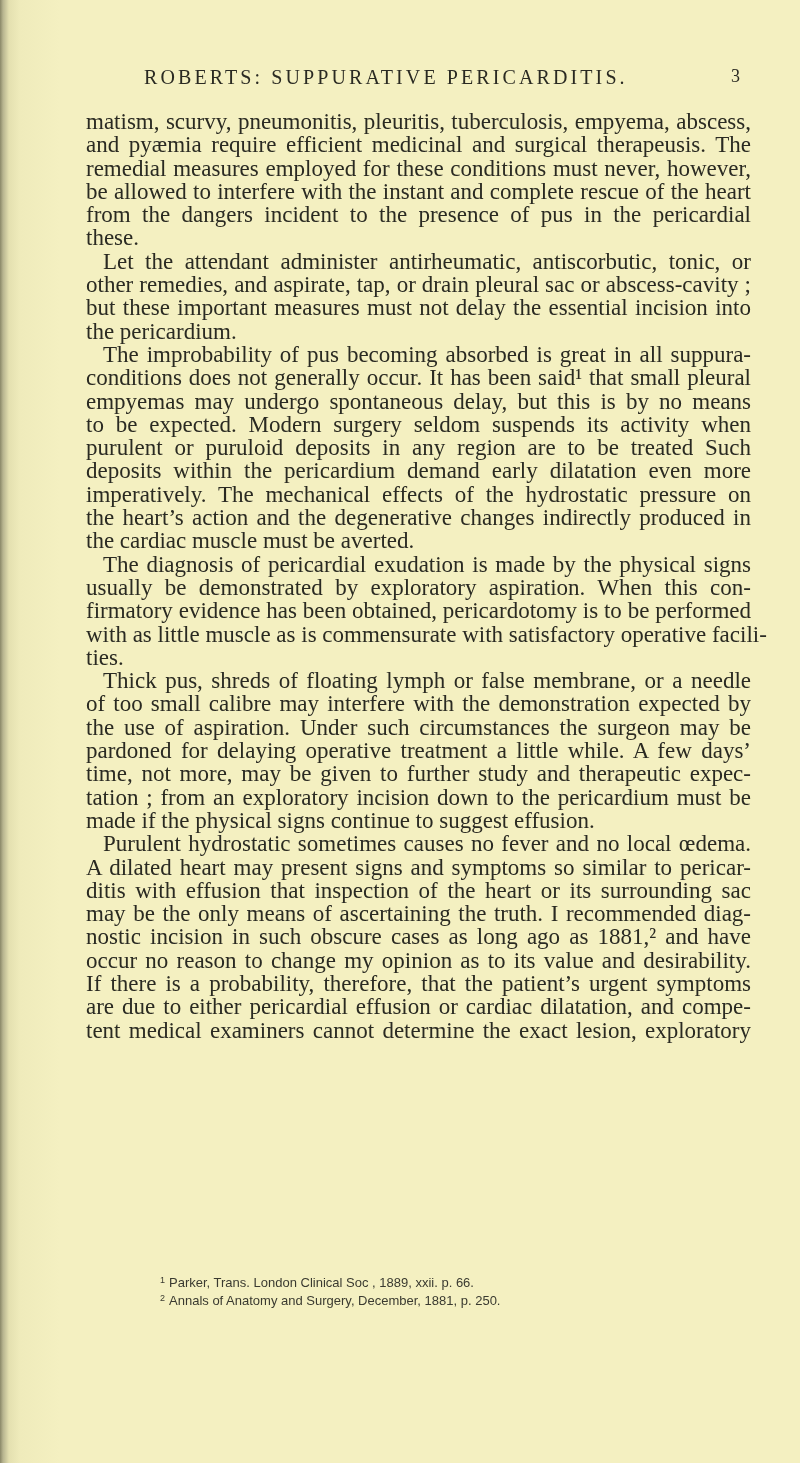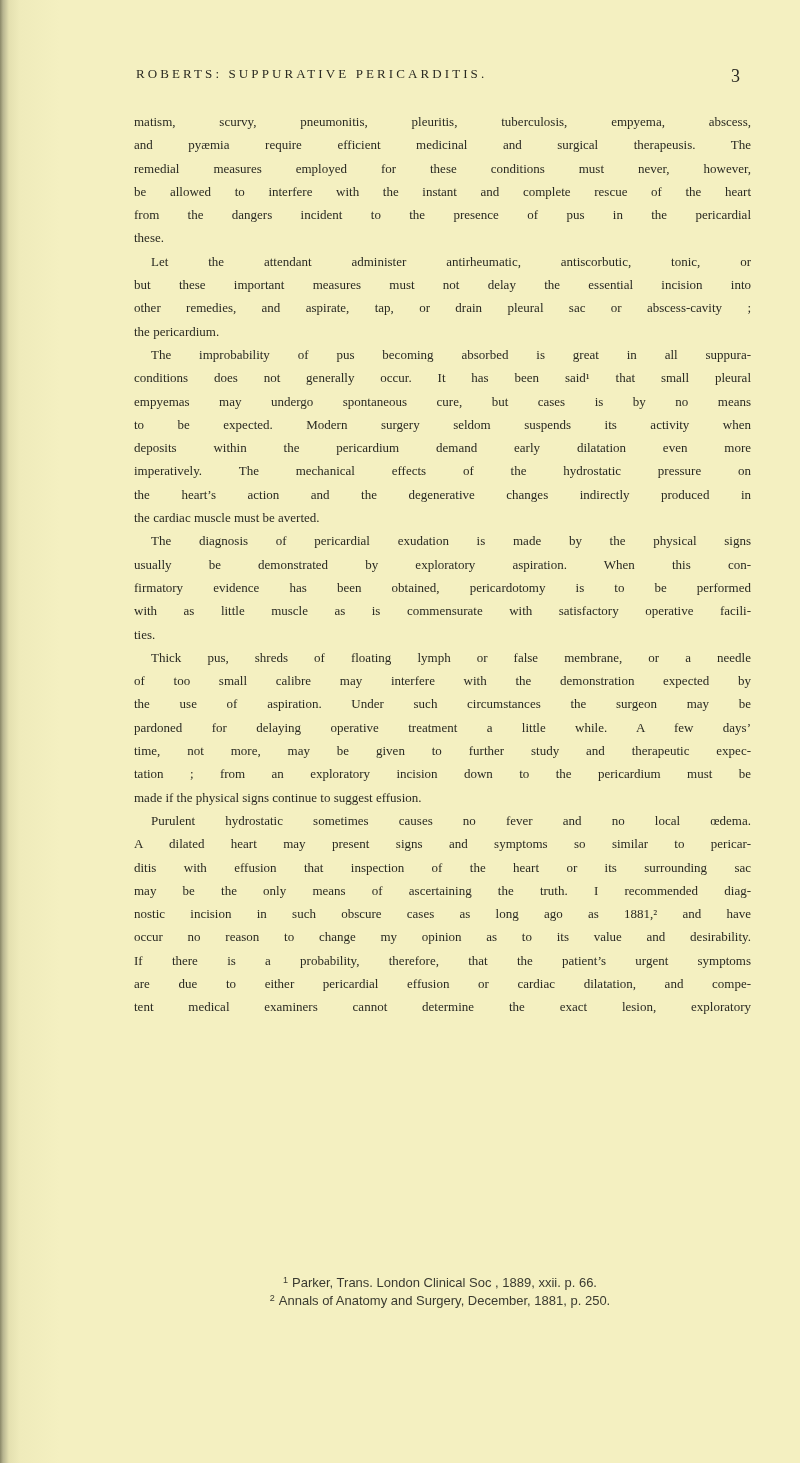--- a/index.html
+++ b/index.html
@@ -11,69 +11,70 @@
     color: #2a2a22;
   }
   .page {
     position: absolute; left: 0; top: 0; width: 800px; height: 1463px;
     background: linear-gradient(90deg, #8a8868 0px, #b7b48f 3px, #e4e0b0 9px, #efebbb 20px, #f4f0c1 60px, #f4f0c1 100%);
   }
   .header {
     position: absolute; top: 66px; left: 132px; width: 600px; height: 28px;
   }
   .running-title {
-    position: absolute; left: 4px; top: 0;
-    font-size: 13px; letter-spacing: 3.1px; font-weight: normal;
+    position: absolute; left: 12px; top: 0;
+    font-size: 20px; letter-spacing: 3.1px; font-weight: normal;
     white-space: nowrap;
   }
   .page-number {
     position: absolute; right: -8px; top: 0; font-size: 18px;
   }
   .body-text {
     position: absolute; left: 86px; top: 110px; width: 665px;
   }
   .line {
-    font-size: 13px; line-height: 23.3px; height: 23.3px;
-    white-space: nowrap; text-align: justify; text-align-last: justify; margin-left: 48px;
+    font-size: 23px; line-height: 23.3px; height: 23.3px;
+    white-space: nowrap; text-align: justify; text-align-last: justify;
   }
   .line.last { text-align-last: left; }
   .line.indent { padding-left: 17px; }
   sup { font-size: 10px; line-height: 0; vertical-align: 6px; }
   .footnotes {
     position: absolute; left: 160px; top: 1274px; width: 560px;
     font-family: "Liberation Sans", "DejaVu Sans", sans-serif;
     font-size: 13px; color: #3a3a30;
   }
-  .fn { line-height: 18px; white-space: nowrap; text-align: center; }
+  .fn { line-height: 18px; white-space: nowrap; }
   .fn sup { font-size: 9px; vertical-align: 4px; margin-right: 4px; }
 </style>
 </head>
 <body>
 
 <div class="page">
   <div class="header">
     <span class="running-title">ROBERTS: SUPPURATIVE PERICARDITIS.</span>
     <span class="page-number">3</span>
   </div>
 
   <div class="body-text" id="body-text">
       <div class="line">matism, scurvy, pneumonitis, pleuritis, tuberculosis, empyema, abscess,</div>
       <div class="line">and pyæmia require efficient medicinal and surgical therapeusis. The</div>
       <div class="line">remedial measures employed for these conditions must never, however,</div>
       <div class="line">be allowed to interfere with the instant and complete rescue of the heart</div>
       <div class="line">from the dangers incident to the presence of pus in the pericardial</div>
       <div class="line last">these.</div>
       <div class="line indent">Let the attendant administer antirheumatic, antiscorbutic, tonic, or</div>
+      <div class="line">other remedies, and aspirate, tap, or drain pleural sac or abscess-cavity ;</div>
       <div class="line">but these important measures must not delay the essential incision into</div>
-      <div class="line">other remedies, and aspirate, tap, or drain pleural sac or abscess-cavity ;</div>
       <div class="line last">the pericardium.</div>
       <div class="line indent">The improbability of pus becoming absorbed is great in all suppura-</div>
       <div class="line">conditions does not generally occur. It has been said¹ that small pleural</div>
-      <div class="line">empyemas may undergo spontaneous cure, but cases is by no means</div>
+      <div class="line">empyemas may undergo spontaneous delay, but this is by no means</div>
       <div class="line">to be expected. Modern surgery seldom suspends its activity when</div>
+      <div class="line">purulent or puruloid deposits in any region are to be treated Such</div>
       <div class="line">deposits within the pericardium demand early dilatation even more</div>
       <div class="line">imperatively. The mechanical effects of the hydrostatic pressure on</div>
       <div class="line">the heart’s action and the degenerative changes indirectly produced in</div>
       <div class="line last">the cardiac muscle must be averted.</div>
       <div class="line indent">The diagnosis of pericardial exudation is made by the physical signs</div>
       <div class="line">usually be demonstrated by exploratory aspiration. When this con-</div>
       <div class="line">firmatory evidence has been obtained, pericardotomy is to be performed</div>
       <div class="line">with as little muscle as is commensurate with satisfactory operative facili-</div>
       <div class="line last">ties.</div>
       <div class="line indent">Thick pus, shreds of floating lymph or false membrane, or a needle</div>

